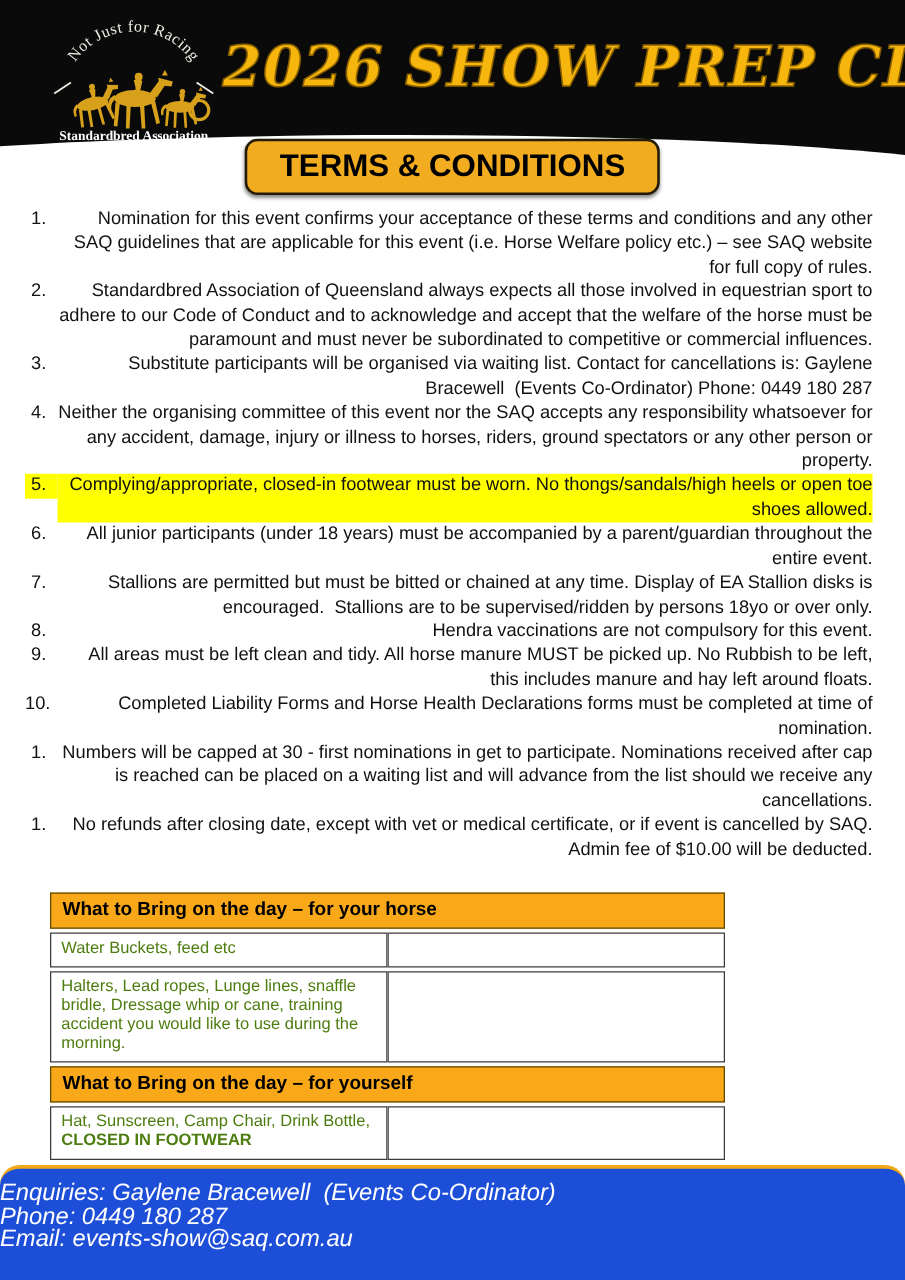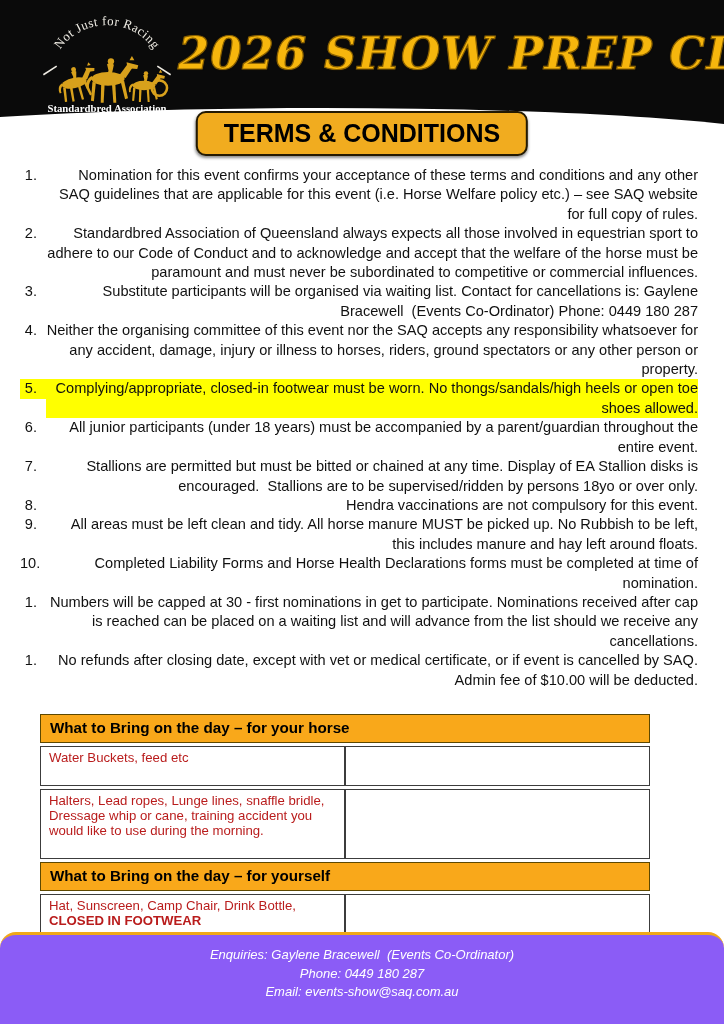--- a/index.html
+++ b/index.html
@@ -25,36 +25,36 @@
     box-shadow:0 2px 3px rgba(0,0,0,.45);white-space:nowrap;z-index:5;
   }
   
   .terms{position:absolute;top:166px;left:20px;width:678px;font-size:14.6px;line-height:19.4px;color:#111;}
   .term{display:flex;align-items:flex-start;}
   .tnum{flex:none;width:17px;text-align:right;padding-right:9px;white-space:nowrap;}
   .ttext{flex:1;white-space:pre-wrap;text-align:right;}
   .term.hl .tnum,.term.hl .ttext{background:var(--highlight,#FFFF00);}
   
   .bring{
-    position:absolute;top:711px;left:40px;width:610px;
+    position:absolute;top:711px;left:40px;width:540px;
     border-collapse:separate;border-spacing:0 3px;table-layout:fixed;
   }
   .bring td{border:1.4px solid #3c3c3c;vertical-align:top;}
   .bring td.goldrow{
     background:var(--table-gold,#F9A81A);border-color:#5d4800;
     font-weight:bold;font-size:15.2px;color:#000;padding:4px 9px 6px;
   }
-  .bring td.item{font-size:13.2px;padding:3px 8px 20px;color:#b91c1c;background:#fff;}
+  .bring td.item{font-size:13.2px;padding:3px 8px 8px;color:#4d7c0f;background:#fff;}
   .bring td.check{width:42px;background:#fff;}
   
   .ftr{
     position:absolute;left:0;right:0;bottom:0;height:78px;
-    background:#8b5cf6;border-top:3.5px solid var(--footer-gold,#F0A818);
-    border-radius:16px 16px 0 0;text-align:center;padding-top:11px;
-    color:#fff;font-style:italic;font-size:13px;line-height:18.5px;
+    background:#1d4ed8;border-top:3.5px solid var(--footer-gold,#F0A818);
+    border-radius:16px 16px 0 0;padding-top:11px;
+    color:#fff;font-style:italic;font-size:19px;line-height:18.5px;
   }
   .ftr div{white-space:pre-wrap;}
 </style>
 </head>
 <body>
 
 <div class="page">
 
   <div class="hdr">
     <svg class="logo-svg" viewBox="0 0 300 230" aria-hidden="true">

